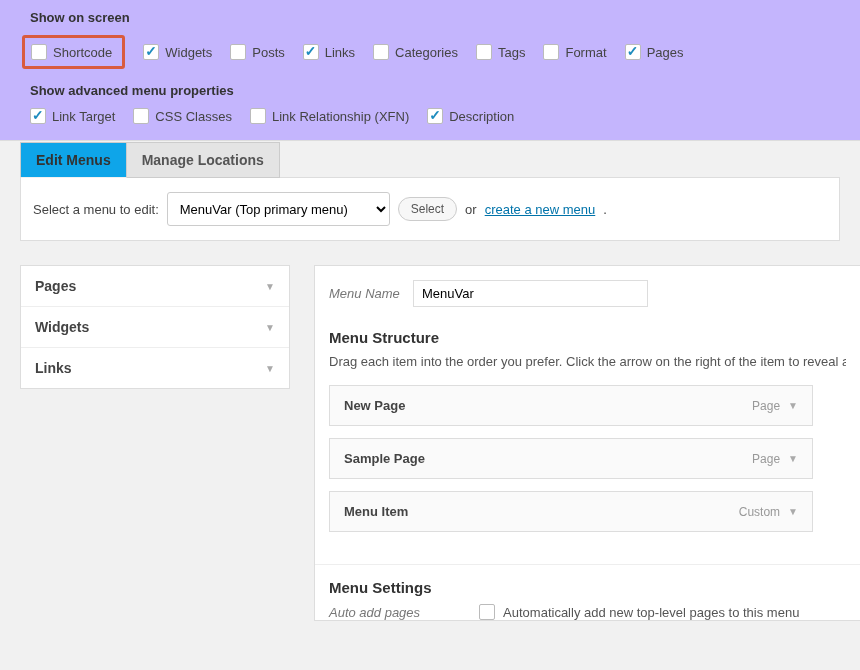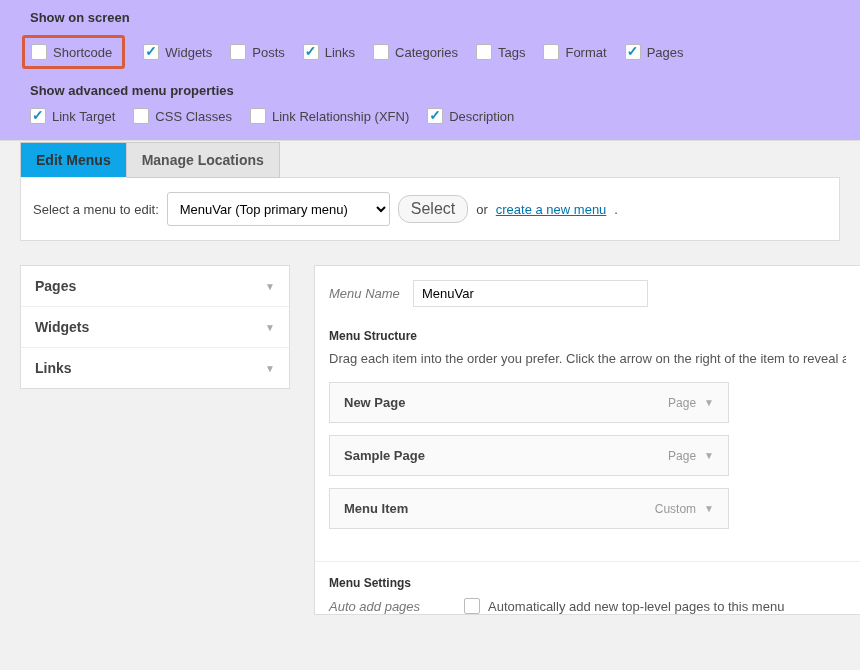--- a/index.html
+++ b/index.html
@@ -11,42 +11,42 @@
 .checkbox-item input[type="checkbox"] { width: 16px; height: 16px; border: 1px solid #bbb; background: #fff; appearance: none; -webkit-appearance: none; position: relative; border-radius: 2px; cursor: pointer; }
 .checkbox-item input[type="checkbox"]:checked::after { content: "✓"; position: absolute; top: -2px; left: 1px; color: #1e8cbe; font-size: 14px; font-weight: bold; }
 .checkbox-item label { color: #444; cursor: pointer; }
 .highlight-box { border: 3px solid #d95b3e; padding: 6px 10px 6px 6px; border-radius: 3px; margin-left: -8px; }
 .tabs { display: flex; margin: 0; padding: 0 20px; position: relative; top: 1px; }
 .tab { padding: 9px 15px; border: 1px solid #ccc; background: #e4e4e4; font-weight: 600; color: #555; cursor: pointer; font-size: 14px; }
 .tab.active { background: #0ea5e9; border-bottom-color: #f1f1f1; color: #333; }
 .tab + .tab { border-left: none; }
 .menu-select-bar { background: #fff; border: 1px solid #ddd; margin: 0 20px 24px 20px; padding: 14px 12px; display: flex; align-items: center; gap: 8px; flex-wrap: wrap; }
 .menu-select-bar select { font-size: 13px; padding: 3px 24px 3px 8px; border: 1px solid #ccc; border-radius: 3px; background: #fff; height: 34px; }
-.btn { background: #f7f7f7; border: 1px solid #ccc; color: #555; padding: 4px 12px; cursor: pointer; font-size: 16px; border-radius: 12px; }
+.btn { background: #f7f7f7; border: 1px solid #ccc; color: #555; padding: 4px 12px; cursor: pointer; font-size: 12px; border-radius: 12px; }
 .link { color: #0073aa; text-decoration: underline; cursor: pointer; }
 .main-area { display: flex; padding: 0 0 0 20px; gap: 24px; }
 .sidebar { width: 270px; }
 .accordion { background: #fff; border: 1px solid #ddd; }
 .accordion-item { border-bottom: 1px solid #eee; }
 .accordion-item:last-child { border-bottom: none; }
 .accordion-header { padding: 12px 14px; display: flex; justify-content: space-between; align-items: center; cursor: pointer; font-weight: 600; font-size: 14px; }
 .accordion-header .arrow { color: #aaa; font-size: 10px; }
 .content { flex: 1; border: 1px solid #ddd; border-right: none; background: #fff; padding: 14px 14px 0 14px; overflow: hidden; }
 .field-row { display: flex; align-items: center; gap: 8px; margin-bottom: 22px; }
 .field-label { font-style: italic; color: #777; width: 76px; font-size: 13px; }
 .text-input { border: 1px solid #ddd; padding: 5px 8px; font-size: 13px; width: 235px; }
-.h3 { font-size: 12px; font-weight: 600; color: #333; margin-bottom: 8px; }
+.h3 { font-size: 15px; font-weight: 600; color: #333; margin-bottom: 8px; }
 .help-text { color: #555; margin-bottom: 16px; white-space: nowrap; overflow: hidden; }
 .menu-items { display: flex; flex-direction: column; gap: 12px; margin-bottom: 32px; }
-.menu-item { border: 1px solid #ddd; background: #fafafa; width: 400px; padding: 12px 14px; display: flex; justify-content: space-between; align-items: center; }
+.menu-item { border: 1px solid #ddd; background: #fafafa; width: 484px; padding: 12px 14px; display: flex; justify-content: space-between; align-items: center; }
 .menu-item .name { font-weight: 600; font-size: 13px; }
 .menu-item .type { color: #999; font-size: 12px; display: flex; align-items: center; gap: 8px; }
 .menu-item .type .arrow { color: #aaa; font-size: 10px; }
 .divider { border-top: 1px solid #eee; margin: 0 -14px 14px -14px; }
-.auto-row { display: flex; align-items: center; gap: 44px; }
+.auto-row { display: flex; align-items: center; gap: 59px; }
 .auto-row .label { font-style: italic; color: #777; }
 .auto-row .chk { display: flex; align-items: center; gap: 8px; color: #555; }
 .auto-row input[type="checkbox"] { width: 16px; height: 16px; border: 1px solid #bbb; background: #fff; appearance: none; border-radius: 2px; }
 </style>
 </head>
 <body>
 
 <div class="screen-options">
   <div class="section-title">Show on screen</div>
   <div class="checkbox-row" id="row-show">

